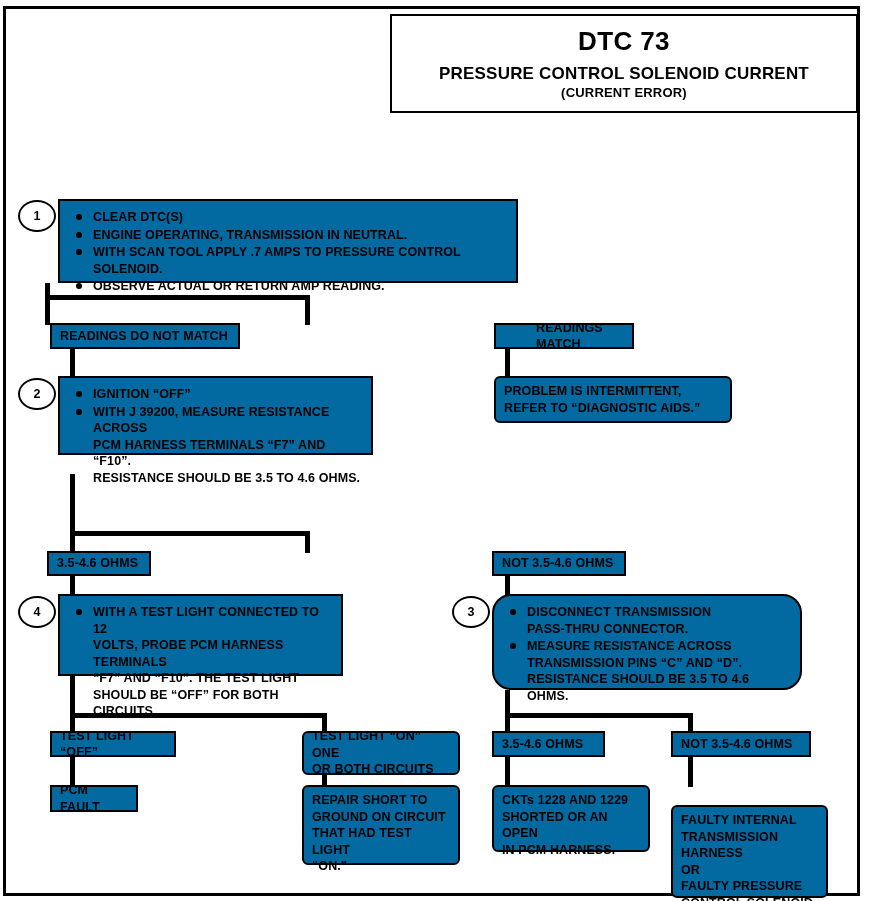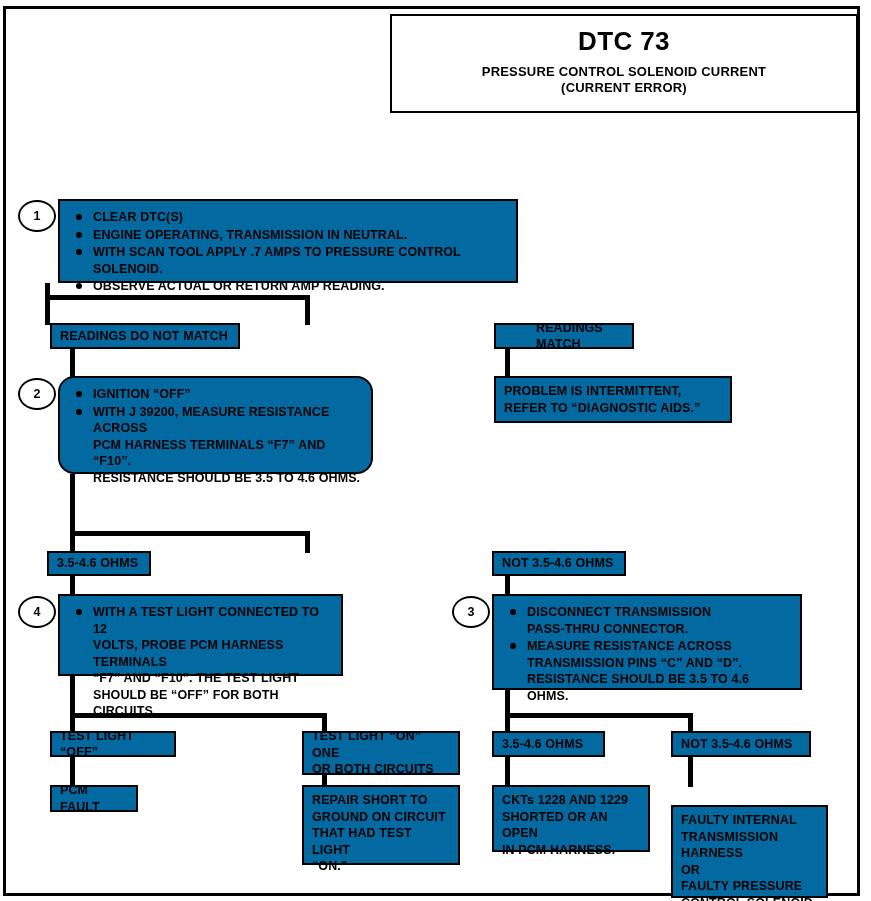--- a/index.html
+++ b/index.html
@@ -113,35 +113,36 @@
     justify-content: flex-start;
     padding-top: 10px;
   }
   #header-title {
     font-size: 26px;
     font-weight: bold;
     letter-spacing: 0.4px;
     color: #000000;
   }
   #header-sub1 {
-    font-size: 13px;
+    font-size: 17px;
     font-weight: bold;
     margin-top: 7px;
     letter-spacing: 0.2px;
     color: #000000;
   }
   #header-sub2 {
     font-size: 13px;
     font-weight: bold;
     margin-top: 1px;
     letter-spacing: 0.2px;
     color: #000000;
   }
   .plain {
     white-space: pre-line;
+    border-radius: 6px;
   }
 </style>
 </head>
 <body>
 
 <div id="page">
 
   <div id="outer-frame"></div>
 
   <div id="header-box">
@@ -167,21 +168,21 @@
   <div class="line-v" style="left:45px; top:295px; height:30px;"></div>
 
   <div class="line-v" style="left:305px; top:295px; height:30px;"></div>
 
   <div class="box label-box" style="left:50px; top:323px; width:190px; height:26px;">READINGS DO NOT MATCH</div>
   <div class="box label-box" style="left:494px; top:323px; width:140px; height:26px;padding-left:40px;">READINGS MATCH</div>
 
   <div class="line-v" style="left:70px; top:349px; height:29px;"></div>
   <div class="line-v" style="left:505px; top:349px; height:29px;"></div>
 
-  <div class="box step-box" style="left:58px; top:376px; width:315px; height:98px;border-radius:16px;">
+  <div class="box step-box" style="left:58px; top:376px; width:315px; height:79px;">
     <ul>
       <li>IGNITION “OFF”</li>
       <li>WITH J 39200, MEASURE RESISTANCE ACROSS
 PCM HARNESS TERMINALS “F7” AND “F10”.
 RESISTANCE SHOULD BE 3.5 TO 4.6 OHMS.</li>
     </ul>
   </div>
   <div class="step-num" style="left:18px; top:378px;">2</div>
 
   <div class="box text-box plain" style="left:494px; top:376px; width:238px; height:47px;">PROBLEM IS INTERMITTENT,
@@ -202,21 +203,21 @@
   <div class="box step-box" style="left:58px; top:594px; width:285px; height:82px;">
     <ul>
       <li>WITH A TEST LIGHT CONNECTED TO 12
 VOLTS, PROBE PCM HARNESS TERMINALS
 “F7” AND “F10”.  THE TEST LIGHT
 SHOULD BE “OFF” FOR BOTH CIRCUITS.</li>
     </ul>
   </div>
   <div class="step-num" style="left:18px; top:596px;">4</div>
 
-  <div class="box step-box" style="left:492px; top:594px; width:310px; height:96px;">
+  <div class="box step-box" style="left:492px; top:594px; width:310px; height:96px;border-radius:19px;">
     <ul>
       <li>DISCONNECT TRANSMISSION
 PASS-THRU CONNECTOR.</li>
       <li>MEASURE RESISTANCE ACROSS
 TRANSMISSION PINS “C” AND “D”.
 RESISTANCE SHOULD BE 3.5 TO 4.6 OHMS.</li>
     </ul>
   </div>
   <div class="step-num" style="left:452px; top:596px;">3</div>
 

